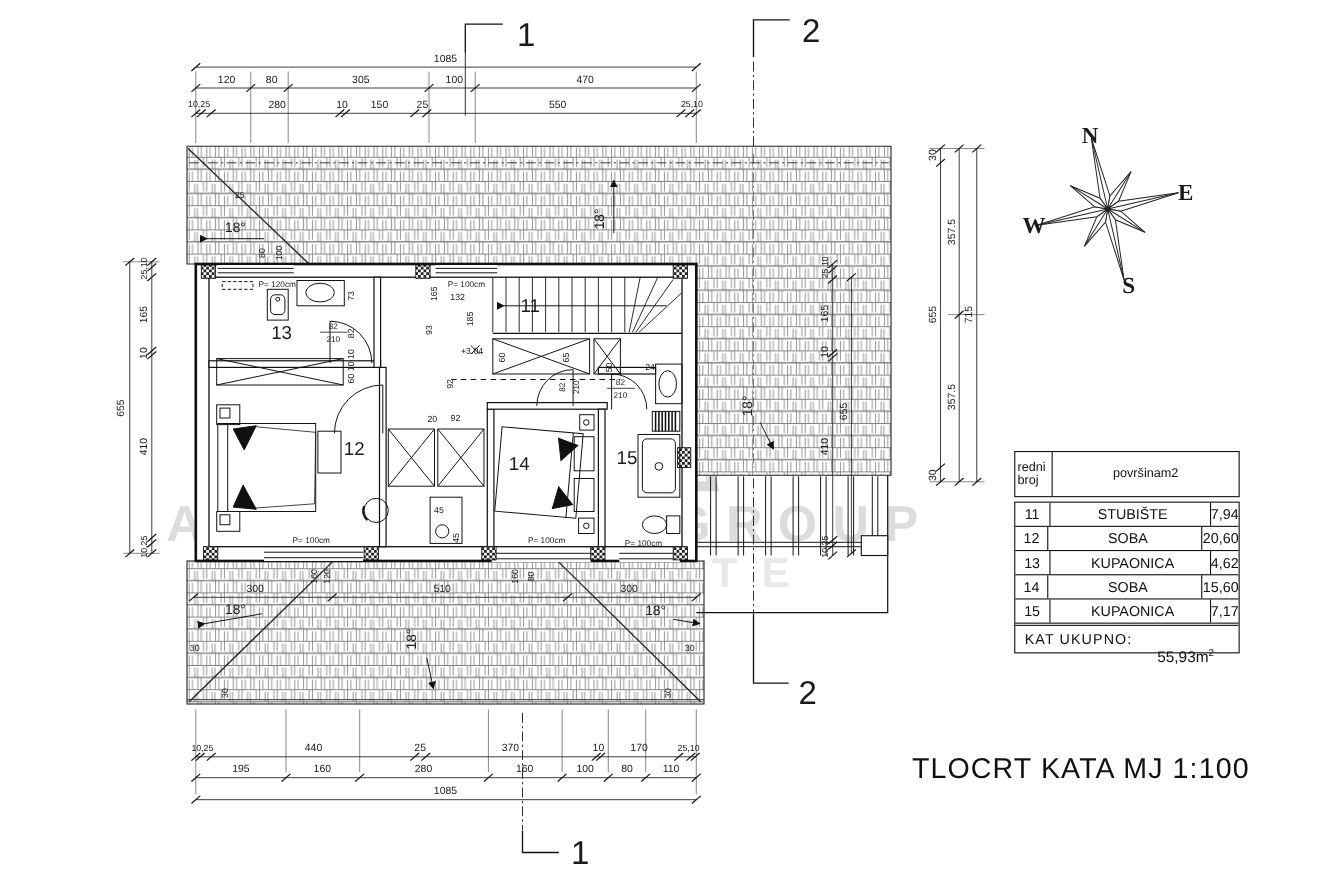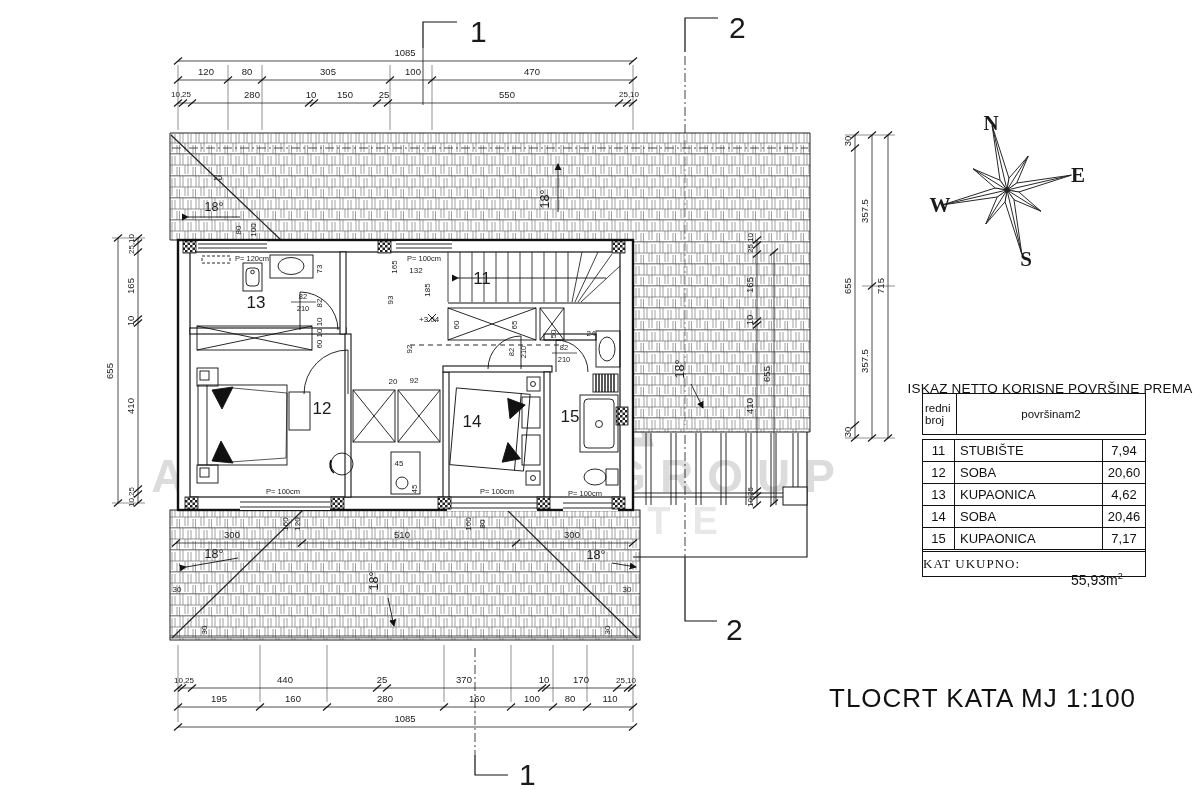--- a/index.html
+++ b/index.html
@@ -9,36 +9,36 @@
   .dim{font-size:9.5px;}
   .dimsm{font-size:8px;}
   .ann{font-size:7.5px;}
   .room{font-size:17px;}
   .ang{font-size:12.5px;}
   .sect{font-size:30px;}
   .compass-letter{font-family:"Liberation Serif",serif;font-size:21px;font-weight:bold;}
   .wm{fill:rgba(140,140,140,0.30);letter-spacing:14px;font-size:46px;font-weight:bold;}
   .wm2{fill:rgba(150,150,150,0.22);letter-spacing:22px;font-size:38px;font-weight:bold;}
   
-  #areatable{position:absolute;left:922px;top:393px;width:224px;font-size:13px;}
+  #areatable{position:absolute;left:922px;top:410px;width:205px;font-size:13px;}
   #areatable .box{border:1.6px solid #111;background:#fff;}
   #tbl-header{display:flex;height:40px;align-items:stretch;}
   #tbl-header .c1{width:31px;border-right:1.2px solid #111;display:flex;flex-direction:column;
       justify-content:center;font-size:11.5px;line-height:12px;padding-left:2px;}
   #tbl-header .c2{width:142px;border-right:1.2px solid #111;display:flex;align-items:center;justify-content:center;}
   #tbl-header .c3{flex:1;display:flex;flex-direction:row;align-items:center;justify-content:center;
       font-size:11.5px;line-height:12px;}
   #tbl-body{margin-top:4px;}
   .trow{display:flex;height:21px;line-height:21px;}
   .trow .c1{width:31px;border-right:1.2px solid #111;text-align:center;}
-  .trow .c2{width:142px;border-right:1.2px solid #111;padding-left:5px;}
+  .trow .c2{width:142px;border-right:1.2px solid #111;padding-left:5px;text-align:center;}
   .trow .c3{flex:1;text-align:center;}
   .trow + .trow{border-top:1.1px solid #111;}
   #tbl-footer{display:flex;height:24px;line-height:24px;border-top:3px double #111;}
-  #tbl-footer .lbl{flex:1;text-align:left;padding-right:14px;letter-spacing:1px;font-family:Liberation Serif, serif;}
+  #tbl-footer .lbl{flex:1;text-align:center;padding-right:14px;letter-spacing:1px;}
   #tbl-footer .val{width:74px;font-size:14px;text-align:left;margin-top:12px;}
   sup{font-size:9px;}
   #tbl-heading{position:absolute;left:905px;top:381px;width:290px;text-align:center;
       font-size:13.5px;letter-spacing:0.2px;white-space:nowrap;}
   #main-title{position:absolute;left:829px;top:683px;width:350px;font-size:26px;
       letter-spacing:1px;white-space:nowrap;}
 </style>
 </head>
 <body>
 
@@ -535,21 +535,20 @@
       <circle cx="0" cy="0" r="2" fill="#222"></circle>
     </g>
     <text class="compass-letter" x="991" y="130" text-anchor="middle">N</text>
     <text class="compass-letter" x="1078" y="182" text-anchor="middle">E</text>
     <text class="compass-letter" x="1026" y="266" text-anchor="middle">S</text>
     <text class="compass-letter" x="940" y="212" text-anchor="middle">W</text>
   </g>
 </svg>
 
 
-<div id="tbl-heading">ISKAZ NETTO KORISNE POVRŠINE PREMA</div>
 
 <div id="areatable">
   <div id="tbl-header" class="box">
     <div class="c1">
       <span>redni</span>
       <span>broj</span>
     </div>
     <div class="c3">
       <span>površina</span>
       <span>m2</span>
@@ -567,21 +566,21 @@
       <div class="c3">20,60</div>
     </div>
     <div class="trow">
       <div class="c1">13</div>
       <div class="c2">KUPAONICA</div>
       <div class="c3">4,62</div>
     </div>
     <div class="trow">
       <div class="c1">14</div>
       <div class="c2">SOBA</div>
-      <div class="c3">20,46</div>
+      <div class="c3">15,60</div>
     </div>
     <div class="trow">
       <div class="c1">15</div>
       <div class="c2">KUPAONICA</div>
       <div class="c3">7,17</div>
     </div>
     <div id="tbl-footer">
       <div class="lbl">KAT UKUPNO:</div>
       <div class="val"><span>55,93m</span><sup>2</sup></div>
     </div>

